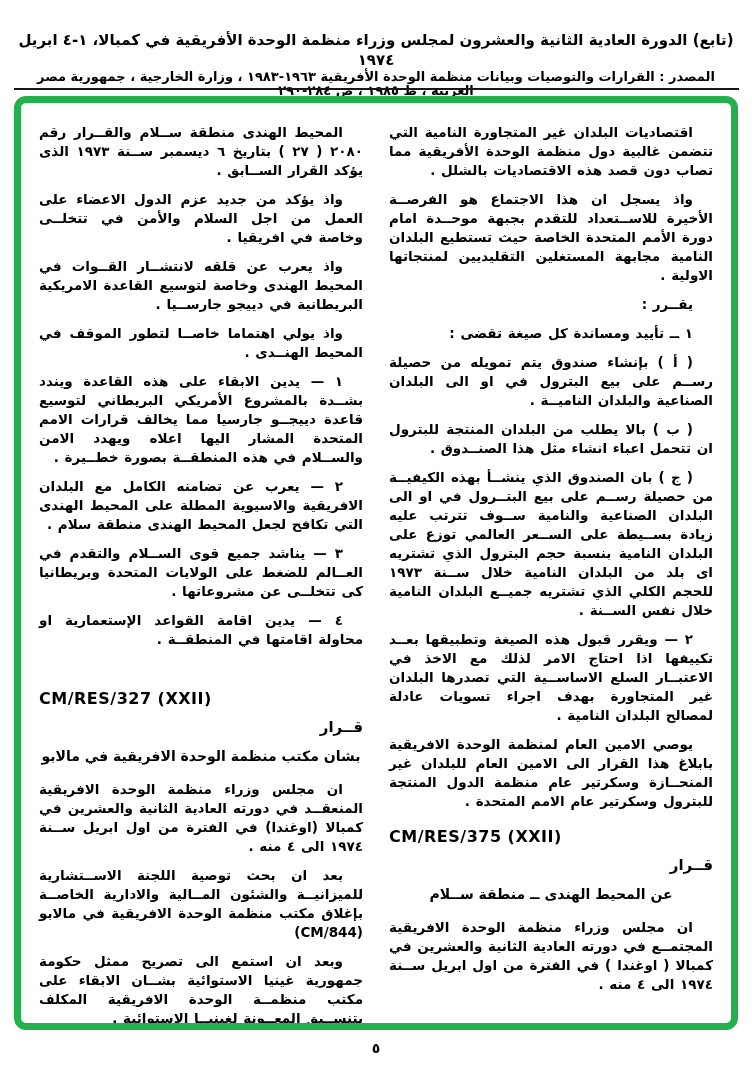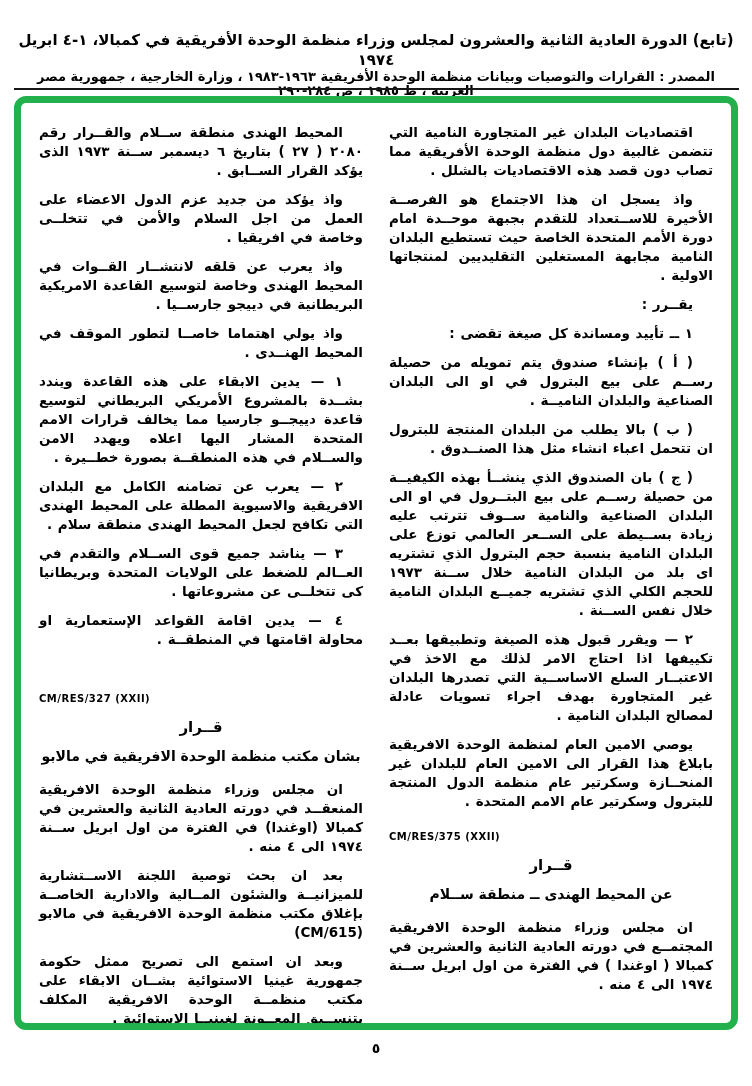--- a/index.html
+++ b/index.html
@@ -24,26 +24,26 @@
   .cols{
     display:flex;direction:rtl;gap:26px;
     padding:20px 18px 8px 18px;box-sizing:border-box;height:100%;
   }
   .col{flex:1 1 0;min-width:0;direction:rtl;font-size:13.5px;line-height:19px;font-weight:bold;}
   .para{
     margin:0 0 10px 0;text-align:justify;text-indent:20px;
     word-spacing:1px;
   }
   .res-label{
-    direction:ltr;text-align:left;font-size:10px;font-weight:bold;
+    direction:ltr;text-align:left;font-size:16px;font-weight:bold;
     margin:16px 0 10px 0;letter-spacing:.5px;
     font-family:"DejaVu Sans",sans-serif;
   }
   .gap-lg{margin-top:40px;}
-  .res-title{text-align:center;font-size:15px;font-weight:bold;margin:4px 0 10px 0;}
+  .res-title{font-size:15px;font-weight:bold;margin:4px 0 10px 0;}
   .res-subtitle{text-align:center;font-size:14px;font-weight:bold;margin:3px 0 14px 0;}
   .page-number{
     position:absolute;left:0;right:0;top:1040px;text-align:center;
     font-size:14px;font-weight:bold;
   }
 </style>
 </head>
 <body>
 
 <div class="page">
@@ -81,21 +81,21 @@
         <p class="para">واذ يعرب عن قلقه لانتشــار القــوات في المحيط الهندى وخاصة لتوسيع القاعدة الامريكية البريطانية في دييجو جارســيا .</p>
         <p class="para">واذ يولي اهتماما خاصــا لتطور الموقف في المحيط الهنــدى .</p>
         <p class="para">١ — يدين الابقاء على هذه القاعدة ويندد بشــدة بالمشروع الأمريكي البريطاني لتوسيع قاعدة دييجــو جارسيا مما يخالف قرارات الامم المتحدة المشار اليها اعلاه ويهدد الامن والســلام في هذه المنطقــة بصورة خطــيرة .</p>
         <p class="para">٢ — يعرب عن تضامنه الكامل مع البلدان الافريقية والاسيوية المطلة على المحيط الهندى التي تكافح لجعل المحيط الهندى منطقة سلام .</p>
         <p class="para">٣ — يناشد جميع قوى الســلام والتقدم في العــالم للضغط على الولايات المتحدة وبريطانيا كى تتخلــى عن مشروعاتها .</p>
         <p class="para">٤ — يدين اقامة القواعد الإستعمارية او محاولة اقامتها في المنطقــة .</p>
         <div class="res-label gap-lg">CM/RES/327 (XXII)</div>
         <div class="res-title">قــرار</div>
         <div class="res-subtitle">بشان مكتب منظمة الوحدة الافريقية في مالابو</div>
         <p class="para">ان مجلس وزراء منظمة الوحدة الافريقية المنعقــد في دورته العادية الثانية والعشرين في كمبالا (اوغندا) في الفترة من اول ابريل ســنة ١٩٧٤ الى ٤ منه .</p>
-        <p class="para">بعد ان بحث توصية اللجنة الاســتشارية للميزانيــة والشئون المــالية والادارية الخاصــة بإغلاق مكتب منظمة الوحدة الافريقية في مالابو (CM/615)</p>
+        <p class="para">بعد ان بحث توصية اللجنة الاســتشارية للميزانيــة والشئون المــالية والادارية الخاصــة بإغلاق مكتب منظمة الوحدة الافريقية في مالابو (CM/844)</p>
         <p class="para">وبعد ان استمع الى تصريح ممثل حكومة جمهورية غينيا الاستوائية بشــان الابقاء على مكتب منظمــة الوحدة الافريقية المكلف بتنســيق المعــونة لغينيــا الاستوائية .</p>
 
       </section>
 
     </div>
   </div>
 
   <div class="page-number">٥</div>
 
 </div>

